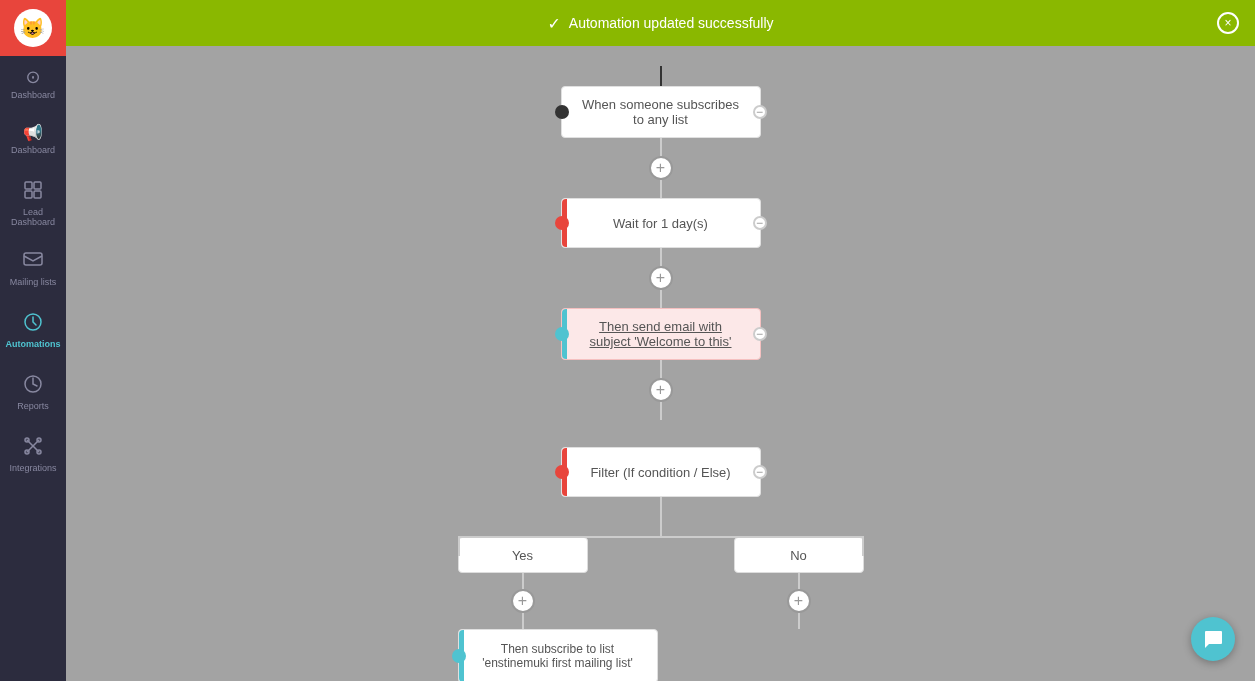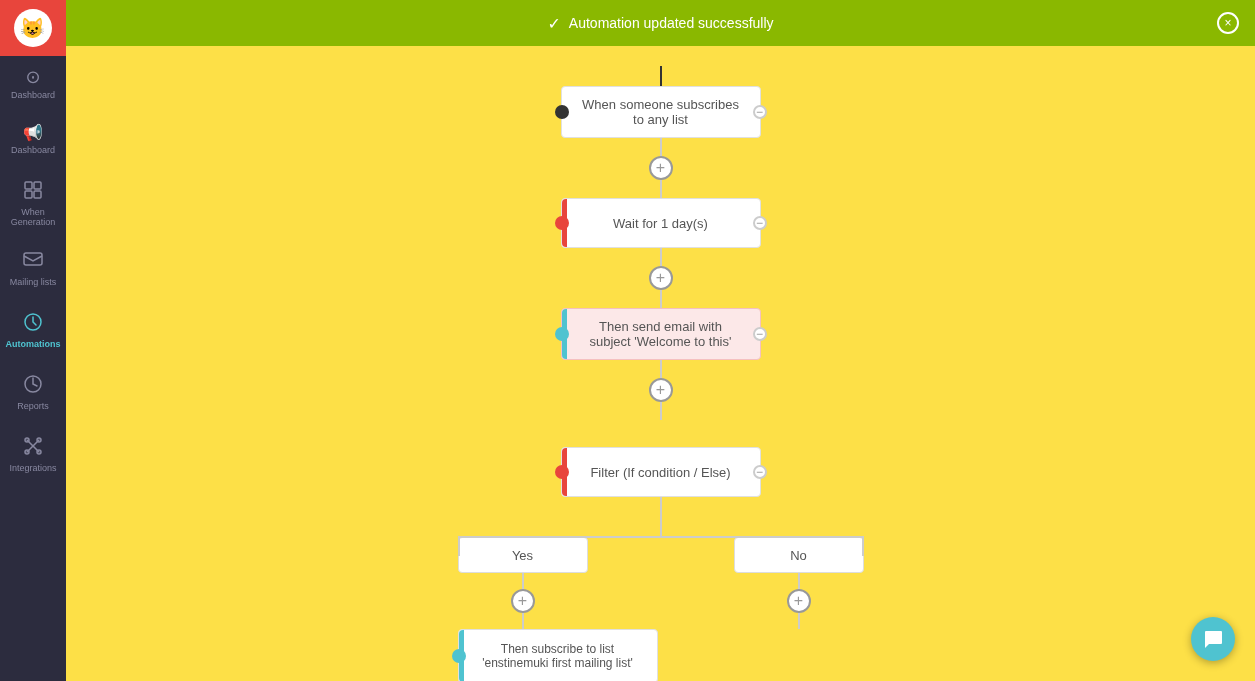--- a/index.html
+++ b/index.html
@@ -100,21 +100,21 @@
       border: 2px solid white;
       display: flex;
       align-items: center;
       justify-content: center;
       font-size: 12px;
     }
 
     
     .canvas {
       flex: 1;
-      background: #fde047;
+      background: #a3a3a3;
       overflow: auto;
       position: relative;
       display: flex;
       flex-direction: column;
       align-items: center;
       padding: 20px 0 40px 0;
     }
 
     
     .flow-container {
@@ -289,21 +289,21 @@
 
   <div class="sidebar-item">
     <div class="icon">
       <svg width="20" height="20" viewBox="0 0 20 20" fill="none">
         <rect x="2" y="2" width="7" height="7" rx="1" stroke="#8888a0" stroke-width="1.5"></rect>
         <rect x="11" y="2" width="7" height="7" rx="1" stroke="#8888a0" stroke-width="1.5"></rect>
         <rect x="2" y="11" width="7" height="7" rx="1" stroke="#8888a0" stroke-width="1.5"></rect>
         <rect x="11" y="11" width="7" height="7" rx="1" stroke="#8888a0" stroke-width="1.5"></rect>
       </svg>
     </div>
-    <div class="label">When Generation</div>
+    <div class="label">Lead Dashboard</div>
   </div>
 
   <div class="sidebar-item">
     <div class="icon">
       <svg width="20" height="18" viewBox="0 0 20 18" fill="none">
         <rect x="1" y="1" width="18" height="12" rx="2" stroke="#8888a0" stroke-width="1.5"></rect>
         <path d="M1 4L10 9L19 4" stroke="#8888a0" stroke-width="1.5"></path>
       </svg>
     </div>
     <div class="label">Mailing lists</div>
@@ -378,21 +378,21 @@
         <span>Wait for 1 day(s)</span>
         <div class="node-dot-right"></div>
       </div>
 
       <div style="display:flex;flex-direction:column;align-items:center;">
         <div style="width:2px;height:18px;background:#ccc;"></div>
         <div class="add-btn">+</div>
         <div style="width:2px;height:18px;background:#ccc;"></div>
       </div>
 
-      <div class="node node-email" style="position:relative;">
+      <div class="node node-email" style="position:relative;text-decoration:underline;">
         <div class="node-bar bar-cyan" style="background:#4fc3d0;"></div>
         <div class="node-dot-left dot-cyan" style="background:#4fc3d0;"></div>
         <span>Then send email with subject 'Welcome to this'</span>
         <div class="node-dot-right"></div>
       </div>
 
       <div style="display:flex;flex-direction:column;align-items:center;">
         <div style="width:2px;height:18px;background:#ccc;"></div>
         <div class="add-btn">+</div>
         <div style="width:2px;height:18px;background:#ccc;"></div>

